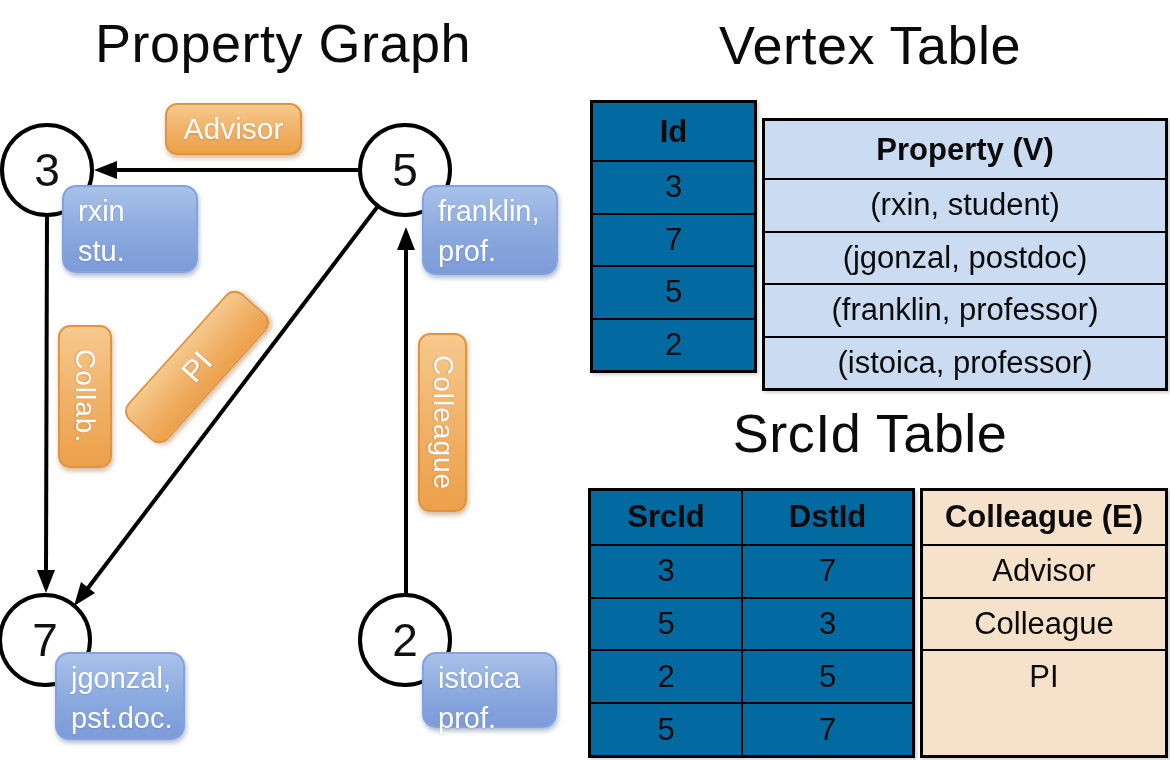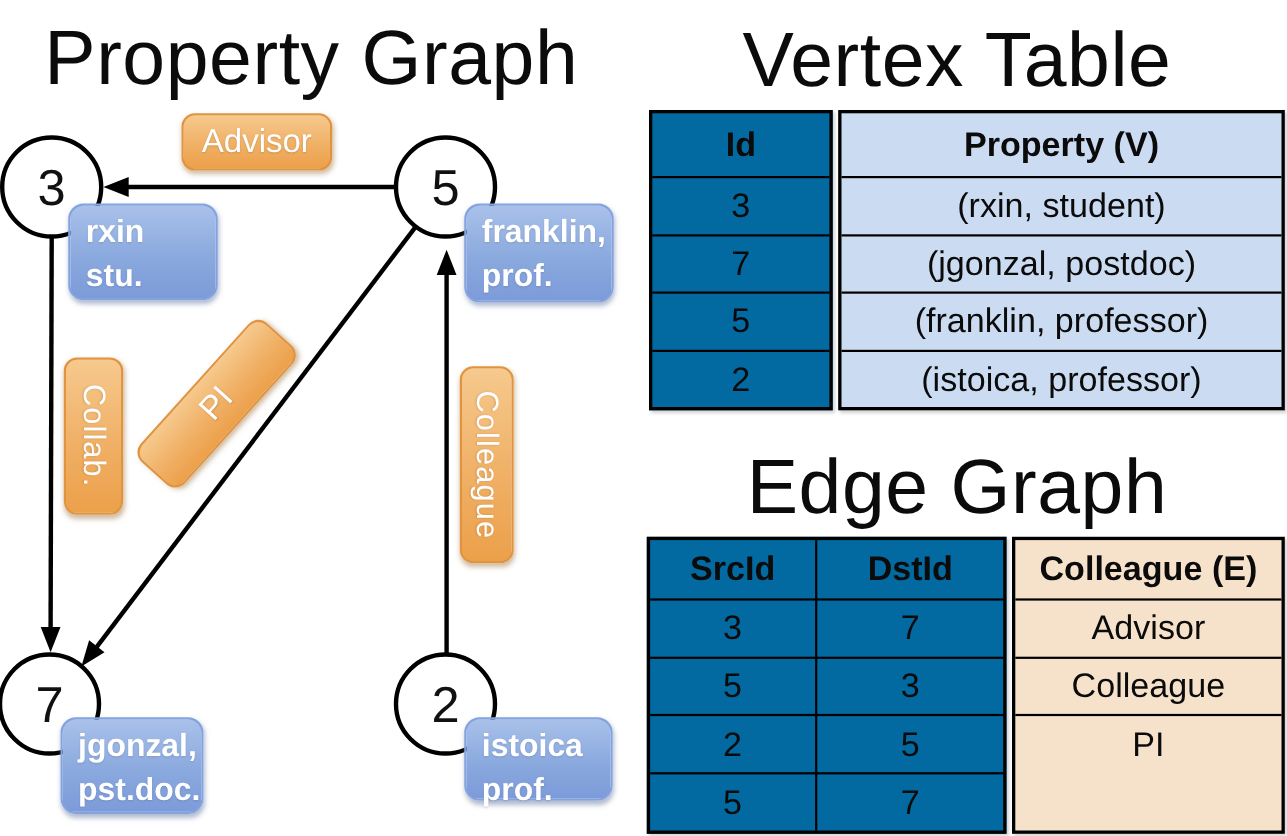--- a/index.html
+++ b/index.html
@@ -1,36 +1,35 @@
 <!DOCTYPE html>
 <html><head>
 <meta charset="utf-8">
 <style>
   html,body{margin:0;padding:0;background:#ffffff;}
   .stage{
     position:relative;width:1170px;height:760px;background:#ffffff;overflow:hidden;
     font-family:"Liberation Sans",sans-serif;color:#000;
   }
   .title{
-    position:absolute;font-size:70px;font-weight:400;color:#0b0b0b;
+    position:absolute;font-size:54px;font-weight:400;color:#0b0b0b;
     text-align:center;letter-spacing:0.5px;white-space:nowrap;
   }
   svg.edges{position:absolute;left:0;top:0;}
   .node{
     position:absolute;box-sizing:border-box;width:94px;height:94px;border-radius:50%;
     background:#ffffff;border:4px solid #000;display:flex;align-items:center;justify-content:center;
     font-size:46px;color:#111;
   }
   .vbox{
     position:absolute;box-sizing:border-box;border-radius:14px;
     background:linear-gradient(180deg,#a9c1ea 0%,#8aa9de 55%,#7c9bd9 100%);
     border:2px solid #84a3de;color:#fff;font-size:29px;line-height:40px;
     padding:4px 0 0 14px;box-shadow:1px 3px 5px rgba(110,130,165,0.55);
     text-shadow:0 1px 2px rgba(0,0,0,0.12);
-    font-weight:bold;
   }
   .ebox{
     position:absolute;box-sizing:border-box;border-radius:12px;
     background:linear-gradient(180deg,#f6c98d 0%,#f0b066 55%,#eca04a 100%);
     border:2px solid #e09440;color:#fff;font-size:30px;
     display:flex;align-items:center;justify-content:center;
     box-shadow:1px 3px 5px rgba(160,120,70,0.5);
     text-shadow:0 1px 2px rgba(0,0,0,0.15);white-space:nowrap;
   }
   .ebox .vtext{writing-mode:vertical-rl;font-size:28px;letter-spacing:1px;}
@@ -39,21 +38,21 @@
     background:#0369a1;box-shadow:2px 2px 3px rgba(0,0,0,0.18);
   }
   .cell{
     display:flex;align-items:center;justify-content:center;
     font-size:31px;color:#0b0b0b;white-space:nowrap;
   }
   .cell.head{font-weight:bold;}
   .onecol .cell:not(:first-child){border-top:2px solid #000;}
   .twocol .cell:nth-child(n+3){border-top:2px solid #000;}
   .twocol .cell:nth-child(even){border-left:2px solid #000;}
-  .blue-fill{background:#cbdcf2;}
+  .blue-fill{background:#cbdcf2;margin-top:18px;}
   .tan-fill{background:#f6e2cb;}
 </style>
 </head>
 <body>
 
 <div class="stage">
 
   <div class="title" style="left:0px;top:12px;width:566px;">Property Graph</div>
 
   <svg class="edges" width="1170" height="760" viewBox="0 0 1170 760">
@@ -125,21 +124,21 @@
   </div>
 
   <div class="sub onecol blue-fill" style="left:762px;top:100px;width:406px;height:273px;grid-template-rows:57px repeat(4,1fr);">
     <div class="cell head">Property (V)</div>
     <div class="cell">(rxin, student)</div>
     <div class="cell">(jgonzal, postdoc)</div>
     <div class="cell">(franklin, professor)</div>
     <div class="cell">(istoica, professor)</div>
   </div>
 
-  <div class="title" style="left:590px;top:402px;width:560px;">Edge Graph</div>
+  <div class="title" style="left:590px;top:402px;width:560px;">SrcId Table</div>
 
   <div class="sub twocol" style="left:588px;top:488px;width:327px;height:270px;grid-template-columns:150px 1fr;grid-template-rows:repeat(5,1fr);">
     <div class="cell head">SrcId</div>
     <div class="cell head">DstId</div>
     <div class="cell">3</div>
     <div class="cell">7</div>
     <div class="cell">5</div>
     <div class="cell">3</div>
     <div class="cell">2</div>
     <div class="cell">5</div>

